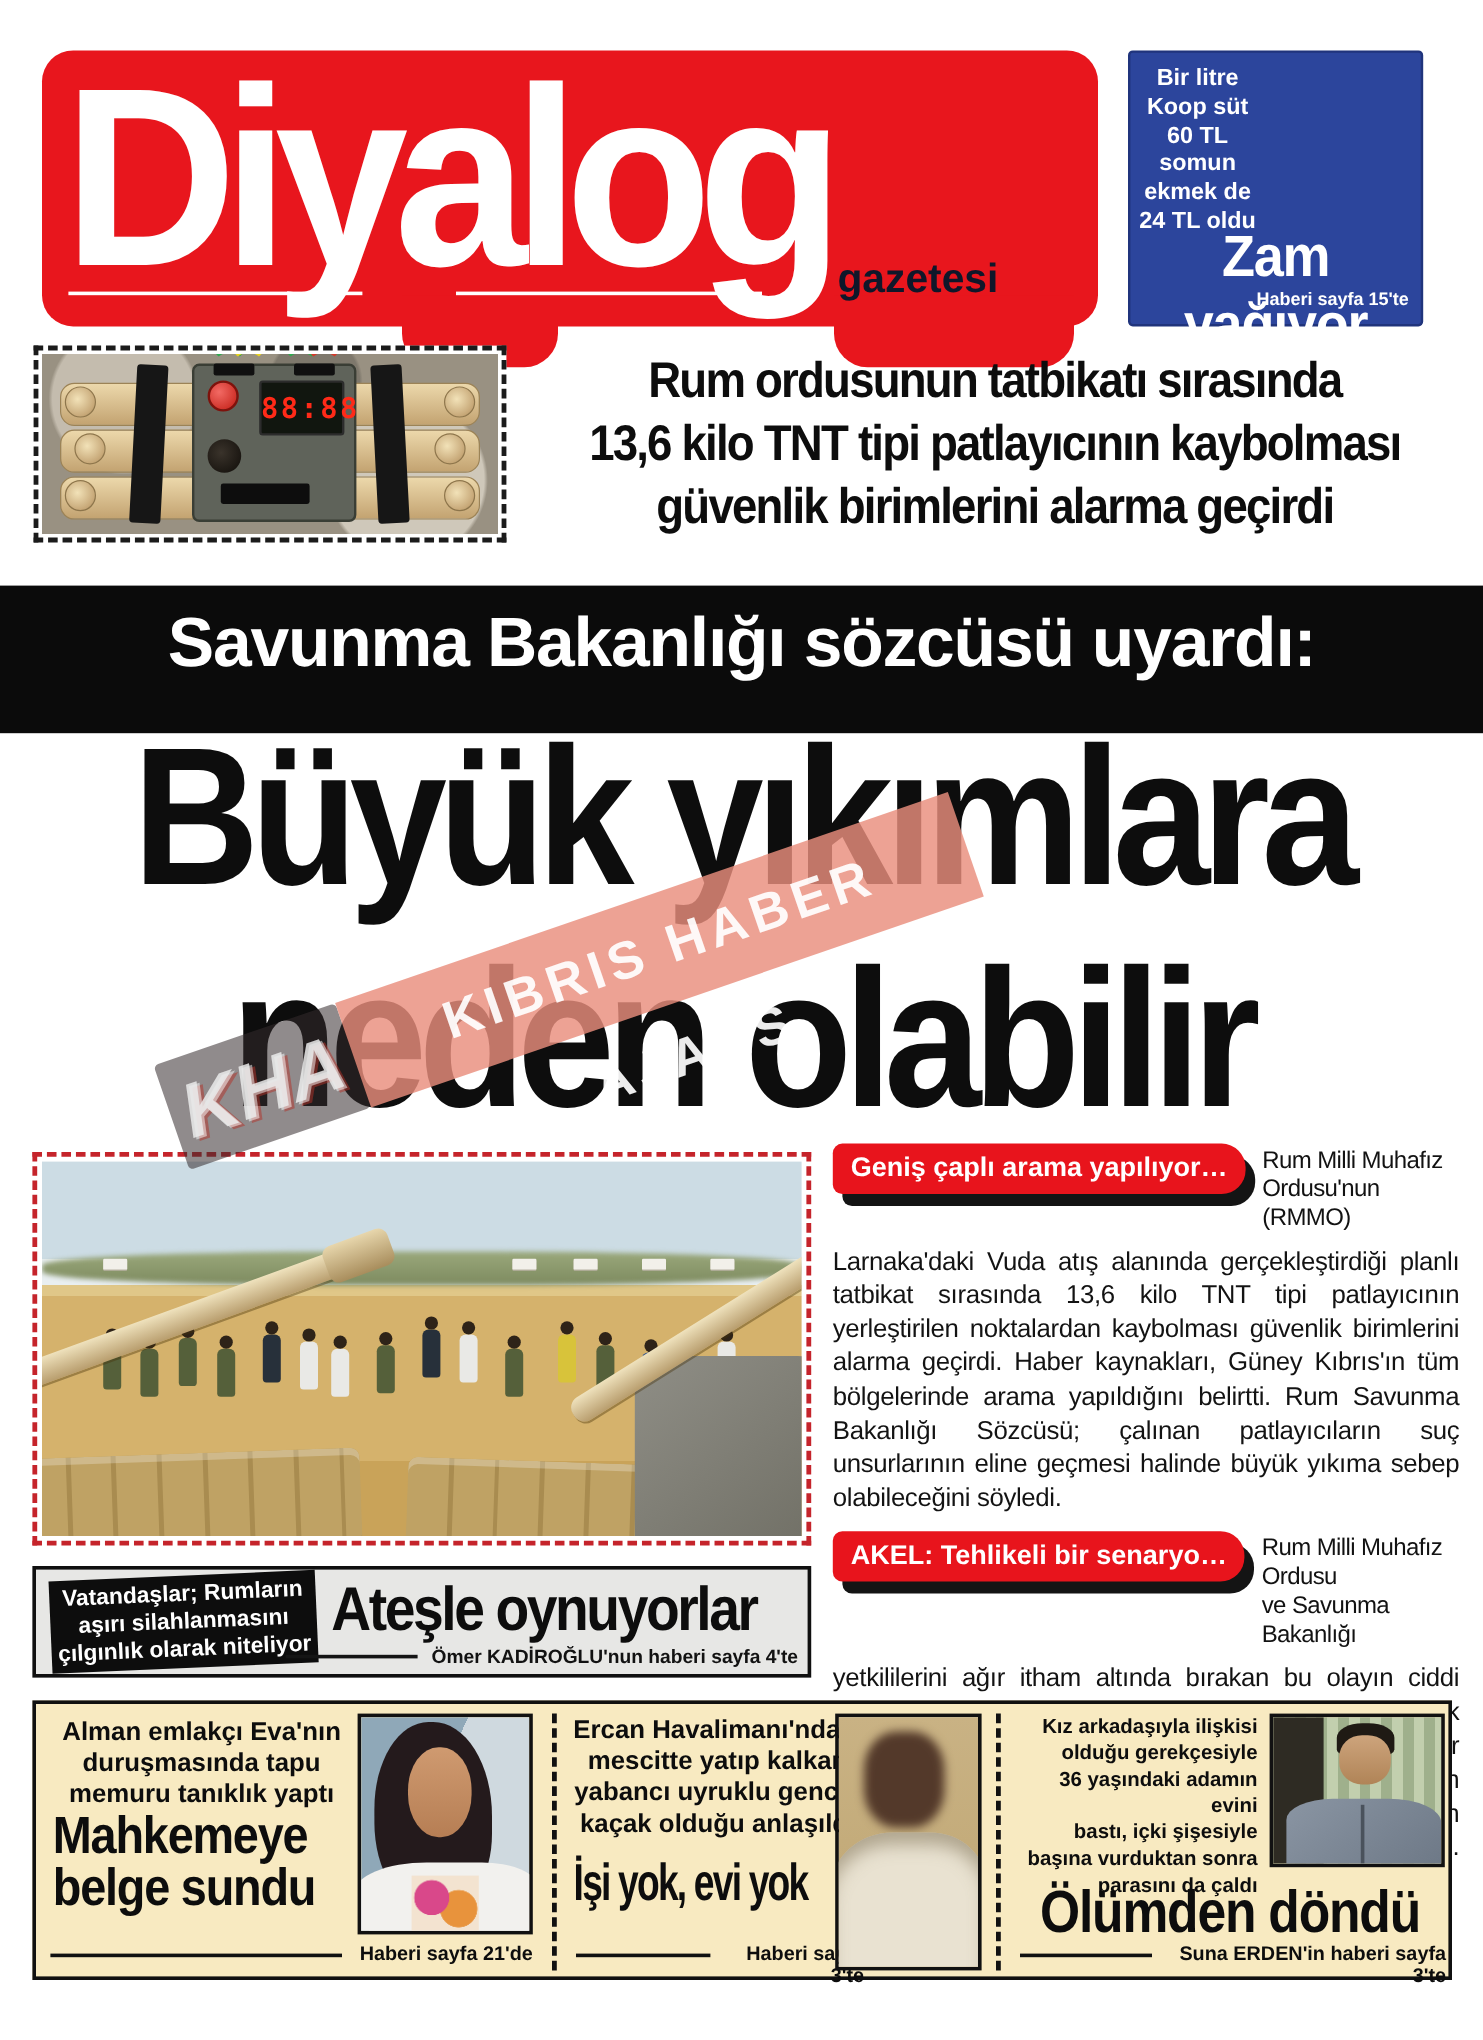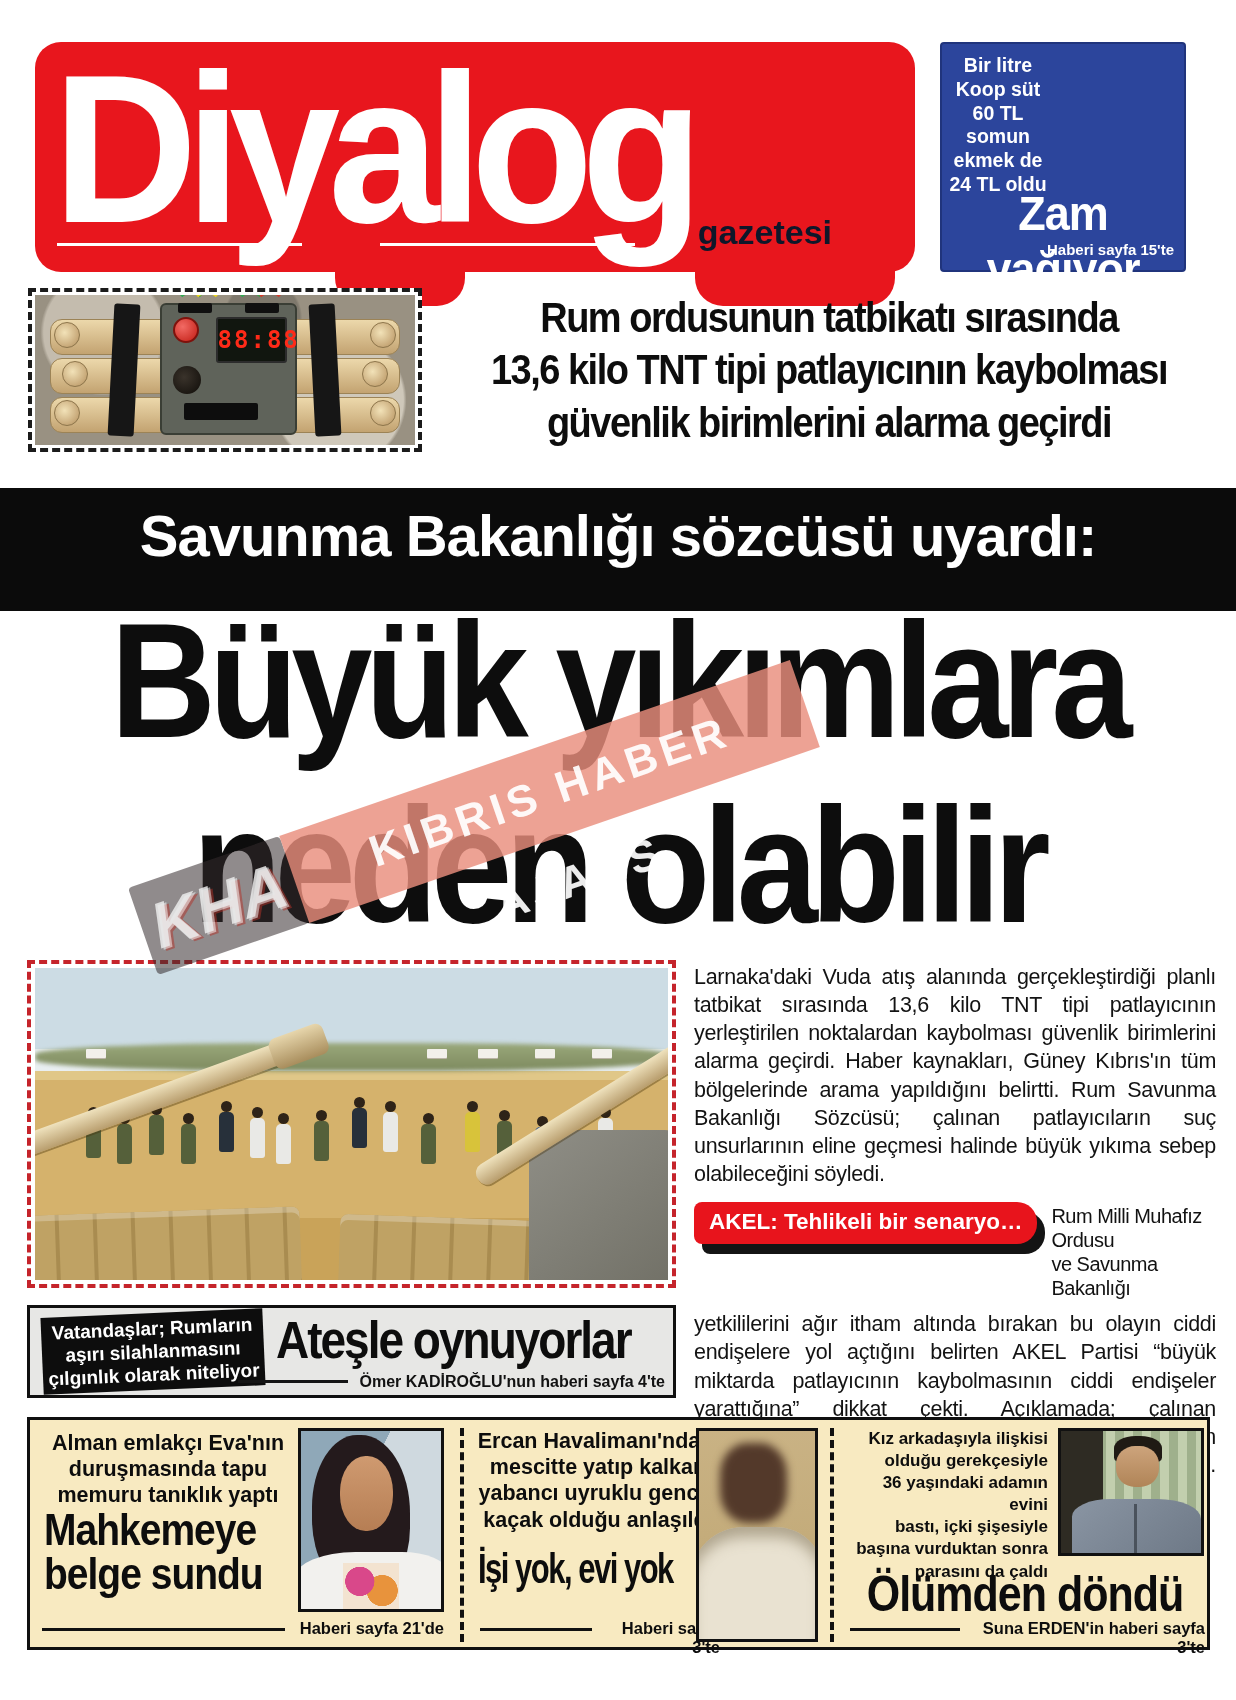--- a/index.html
+++ b/index.html
@@ -243,20 +243,25 @@
       <div class="fig fw" style="left:89%;top:48%;"></div>
       <div class="hull hull-l"></div>
       <div class="hull hull-r"></div>
       <div class="turret-r"></div>
       <div class="barrel barrel-l"></div>
       <div class="barrel barrel-r"></div>
     </div>
   </div>
 
   <div class="right-col">
+    <div class="label-row">
+      <span class="red-label">Geniş çaplı arama yapılıyor…</span>
+      <span class="intro pre">Rum Milli Muhafız
+Ordusu'nun (RMMO)</span>
+    </div>
     <div class="para">Larnaka'daki Vuda atış alanında gerçekleştirdiği planlı tatbikat sırasında 13,6 kilo TNT tipi patlayıcının yerleştirilen noktalardan kaybolması güvenlik birimlerini alarma geçirdi. Haber kaynakları, Güney Kıbrıs'ın tüm bölgelerinde arama yapıldığını belirtti. Rum Savunma Bakanlığı Sözcüsü; çalınan patlayıcıların suç unsurlarının eline geçmesi halinde büyük yıkıma sebep olabileceğini söyledi.</div>
     <div class="label-row row2">
       <span class="red-label">AKEL: Tehlikeli bir senaryo…</span>
       <span class="intro pre">Rum Milli Muhafız Ordusu
 ve Savunma Bakanlığı</span>
     </div>
     <div class="para">
       <span>yetkililerini ağır itham altında bırakan bu olayın ciddi endişelere yol açtığını belirten AKEL Partisi “büyük miktarda patlayıcının kaybolmasının ciddi endişeler yarattığına” dikkat çekti. Açıklamada; çalınan patlayıcıların suçluların eline geçmiş olma ihtimalinin "son derece tehlikeli bir senaryo" oluşturduğu kaydedildi.</span>
       <span class="dash-line"></span>
       <span class="ref-red">Haberi sayfa 5'te</span>

